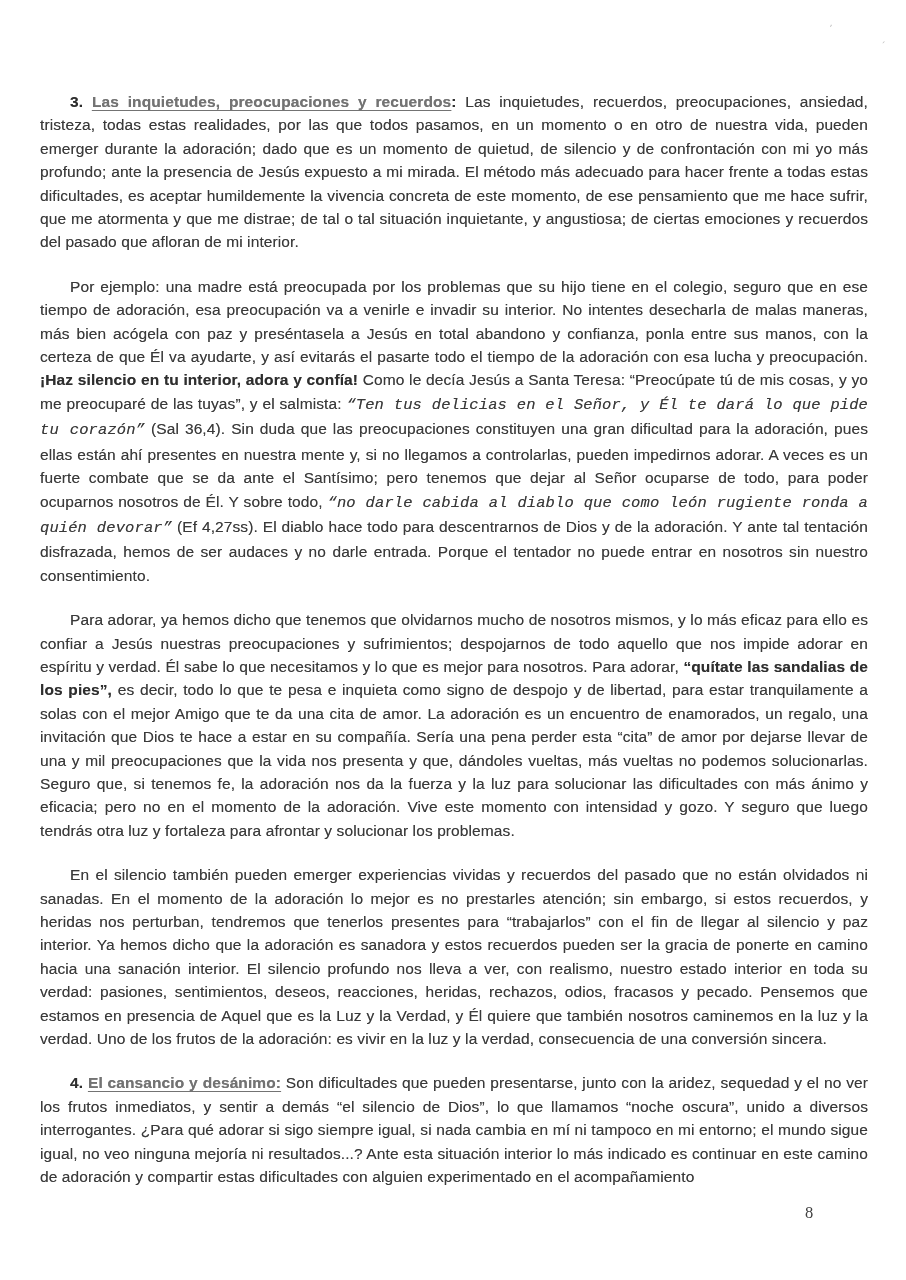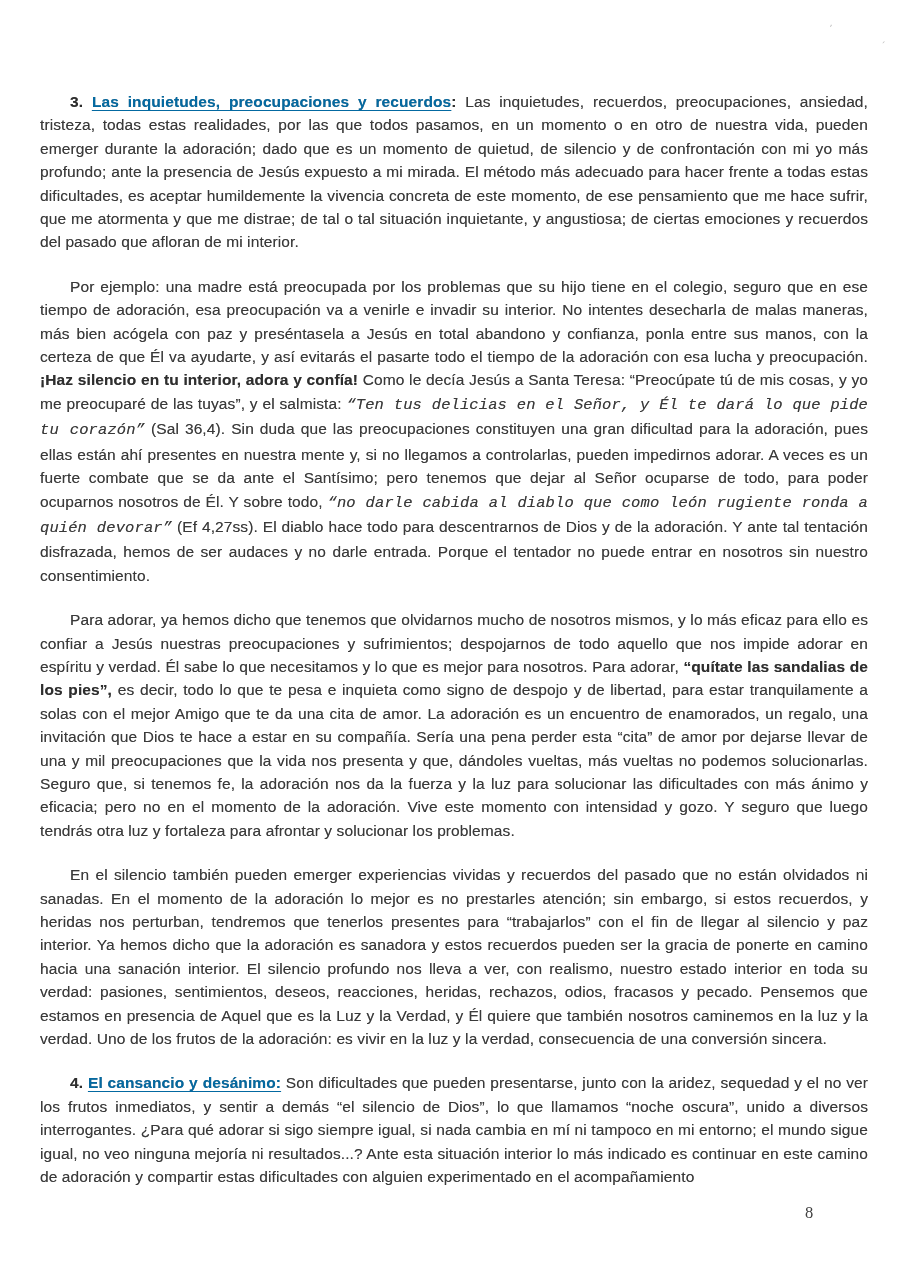--- a/index.html
+++ b/index.html
@@ -25,21 +25,21 @@
     letter-spacing: 0.1px;
     text-shadow: 0 0 0.45px rgba(58,58,58,0.55);
   }
   .content p {
     margin: 0 0 21px 0;
     text-indent: 30px;
   }
   .content p:last-child { margin-bottom: 0; }
   .r-b  { font-weight: bold; color: #2e2e2e; }
   .r-i  { font-style: italic; font-family: Liberation Mono, monospace; }
-  .r-bu { font-weight: bold; color: #0369a1; text-decoration: underline; text-underline-offset: 3px; }
+  .r-bu { font-weight: bold; color: #737373; text-decoration: underline; text-underline-offset: 3px; }
   .page-number {
     position: absolute;
     left: 805px; top: 1203px;
     font-family: "Liberation Serif", serif;
     font-size: 16.5px;
     color: #3f3f3f;
   }
   .scan-mark {
     position: absolute;
     color: #bdbdbd;

